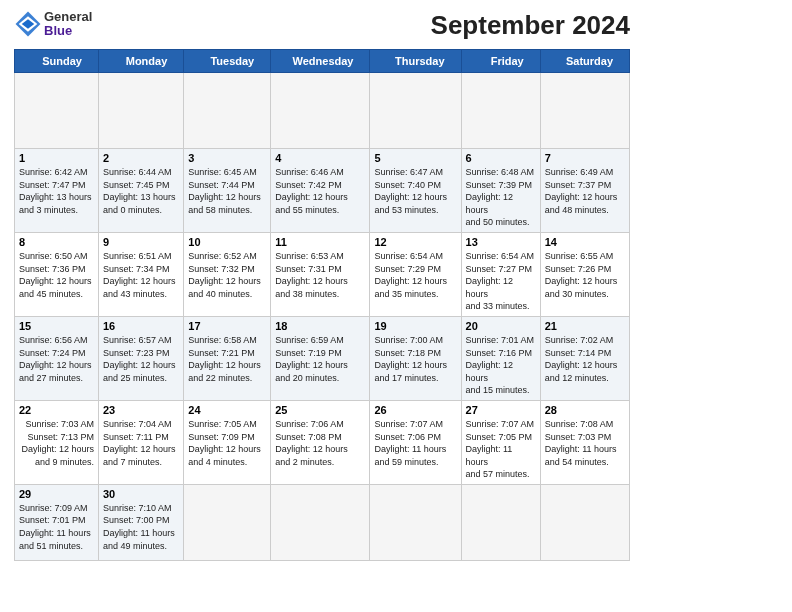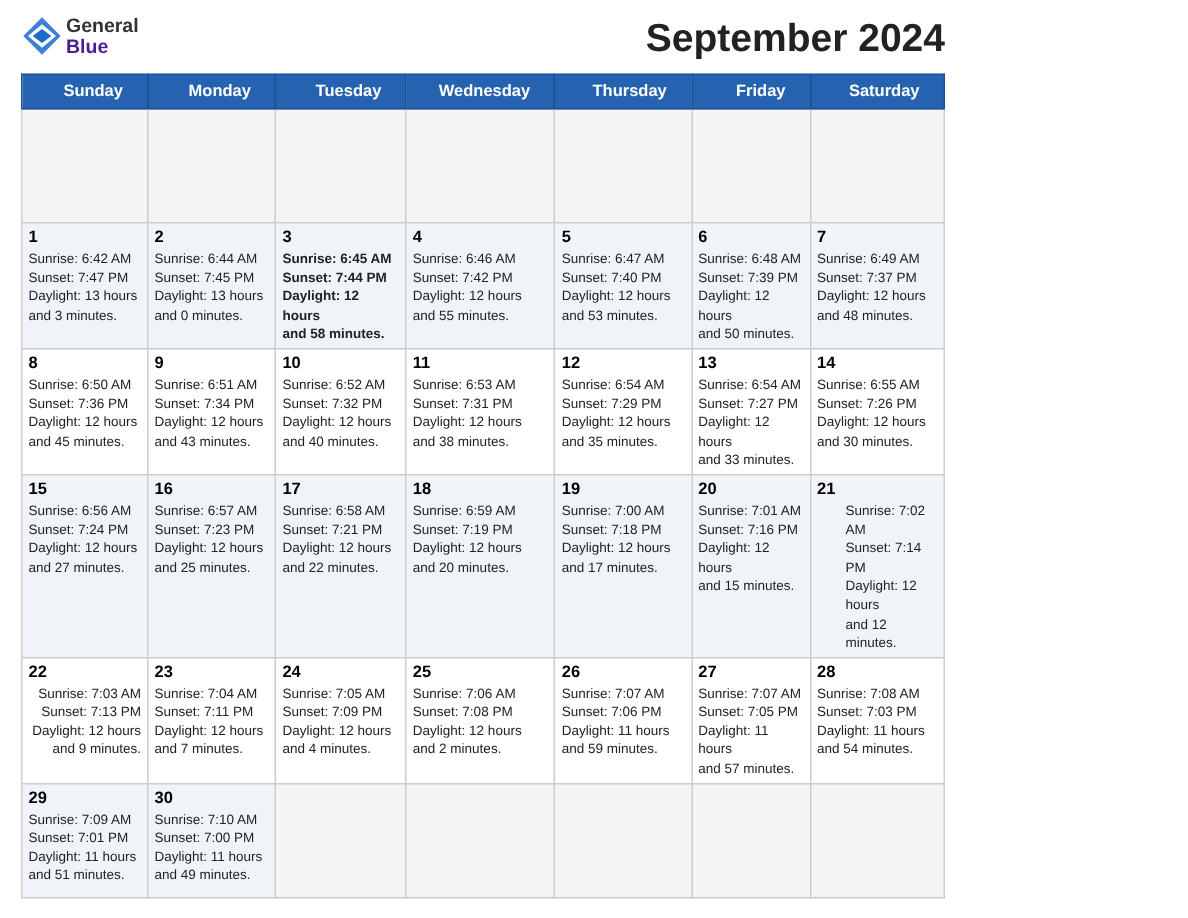--- a/index.html
+++ b/index.html
@@ -150,21 +150,21 @@
           </td>
           <td>
             <span class="day-num">2</span>
             <div class="day-info" style="white-space: pre-line;">Sunrise: 6:44 AM
 Sunset: 7:45 PM
 Daylight: 13 hours
 and 0 minutes.</div>
           </td>
           <td>
             <span class="day-num">3</span>
-            <div class="day-info" style="white-space: pre-line; font-weight: bold;">Sunrise: 6:45 AM
+            <div class="day-info" style="white-space: pre-line;">Sunrise: 6:45 AM
 Sunset: 7:44 PM
 Daylight: 12 hours
 and 58 minutes.</div>
           </td>
           <td>
             <span class="day-num">4</span>
             <div class="day-info" style="white-space: pre-line;">Sunrise: 6:46 AM
 Sunset: 7:42 PM
 Daylight: 12 hours
 and 55 minutes.</div>
@@ -280,21 +280,21 @@
           </td>
           <td>
             <span class="day-num">20</span>
             <div class="day-info" style="white-space: pre-line;">Sunrise: 7:01 AM
 Sunset: 7:16 PM
 Daylight: 12 hours
 and 15 minutes.</div>
           </td>
           <td>
             <span class="day-num">21</span>
-            <div class="day-info" style="white-space: pre-line; margin-left: 19px;">Sunrise: 7:02 AM
+            <div class="day-info" style="white-space: pre-line;">Sunrise: 7:02 AM
 Sunset: 7:14 PM
 Daylight: 12 hours
 and 12 minutes.</div>
           </td>
         </tr>
         <tr>
           <td>
             <span class="day-num">22</span>
             <div class="day-info" style="white-space: pre-line; text-align: right;">Sunrise: 7:03 AM
 Sunset: 7:13 PM

